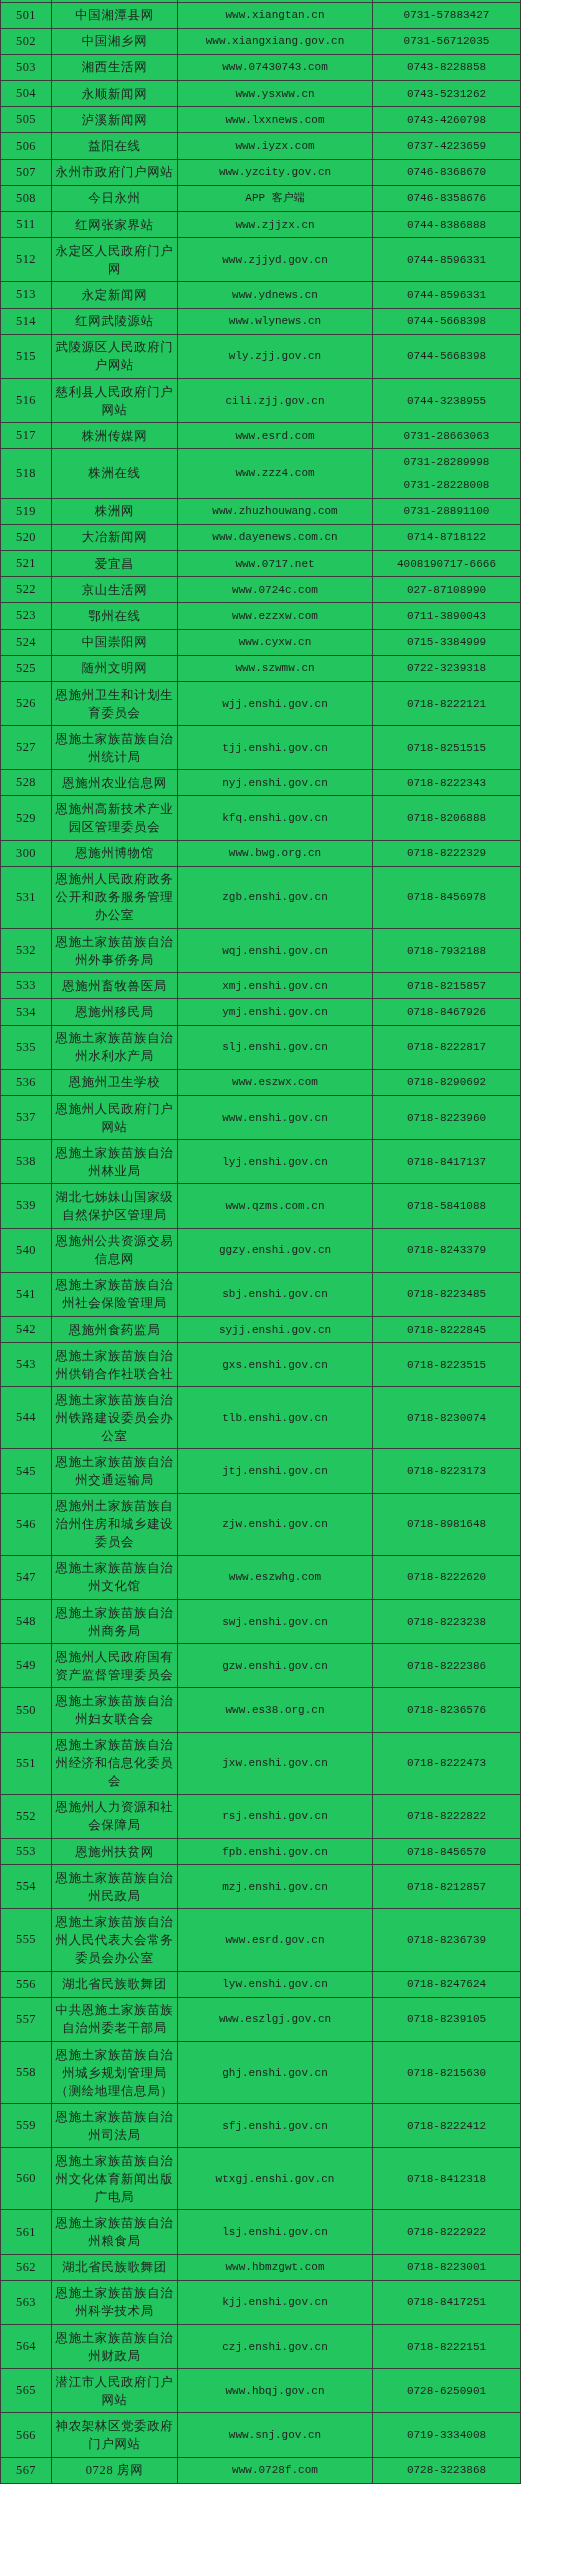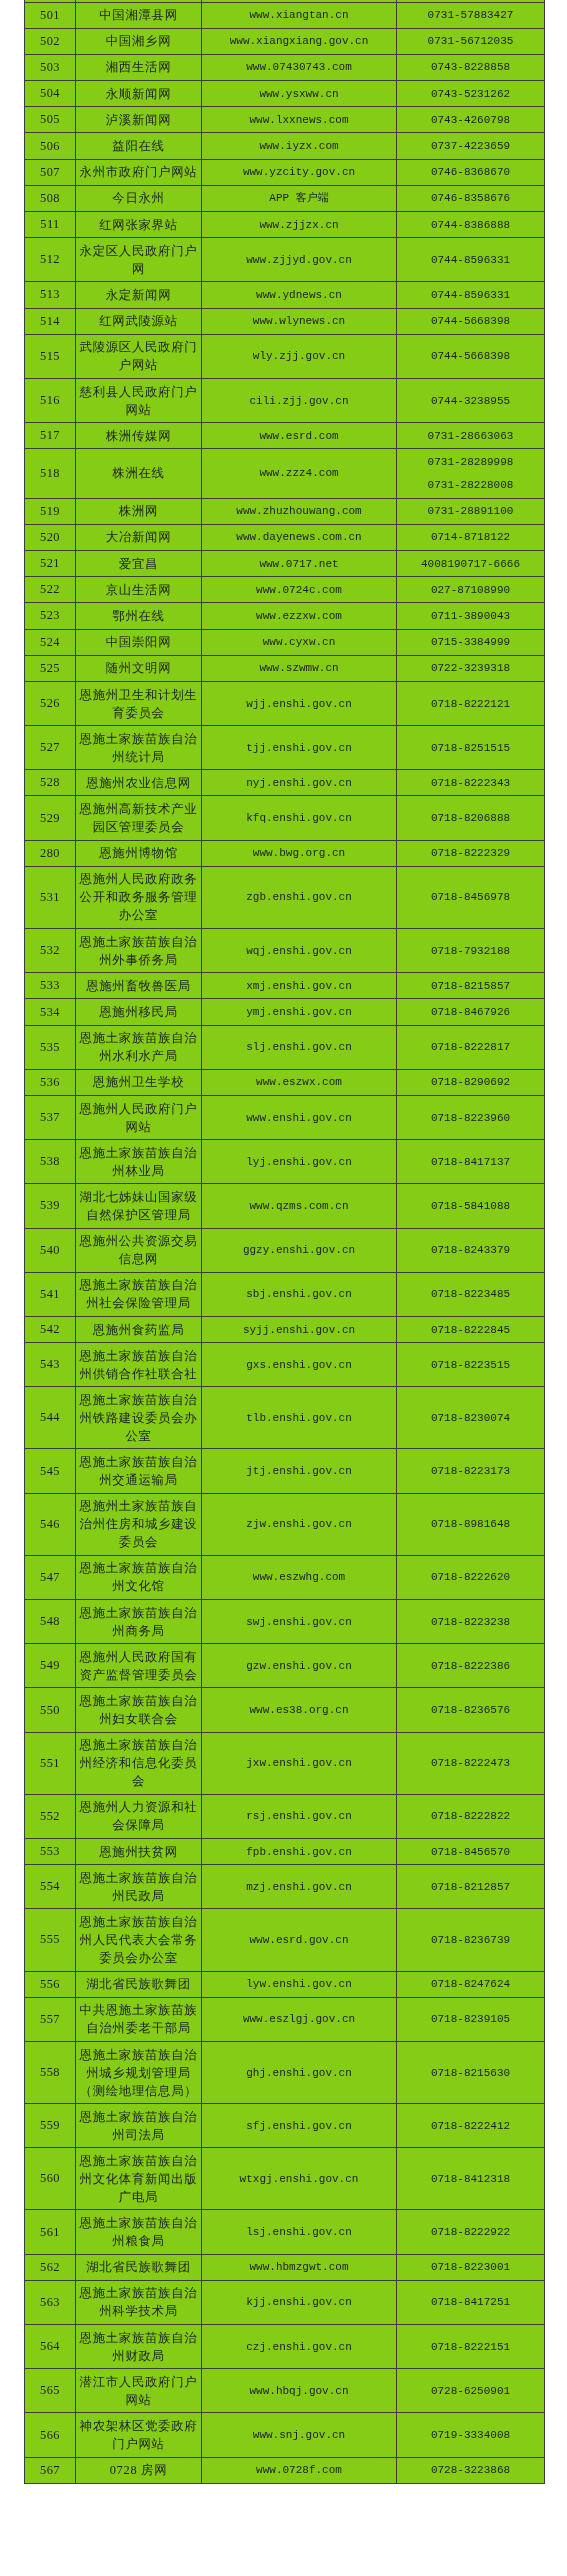--- a/index.html
+++ b/index.html
@@ -1,24 +1,23 @@
 <!DOCTYPE html>
 <html style="font-size:11.7px"><head>
 <meta charset="utf-8">
 <style>
   html,body{margin:0;padding:0;background:#ffffff;}
   body{width:568px;min-height:2576px;font-family:"Liberation Serif","DejaVu Serif",serif;color:#1f1f1f;}
   .doc{padding:0 0 7.3px 0;}
   table.dir{
     border-collapse:collapse;
     table-layout:fixed;
-    margin-left:24px;
     margin-top:0px;
     width:520px;
-    background:#84cc16;
+    background:#22c55e;
   }
   table.dir td{
     border:0.7px solid #3c3c3c;
     vertical-align:middle;
     text-align:center;
     padding:3.6px 2.9px;
   }
   
   tr.cut td{border-top:none;height:1.5px;padding:0;}
   col.c-no{width:51px;}
@@ -271,21 +270,21 @@
   </tr>
         <tr>
     <td class="no">529</td>
     <td class="name">恩施州高新技术产业园区管理委员会</td>
     <td class="url">kfq.enshi.gov.cn</td>
     <td class="phone">
             <div>0718-8206888</div>
           </td>
   </tr>
         <tr>
-    <td class="no">280</td>
+    <td class="no">300</td>
     <td class="name">恩施州博物馆</td>
     <td class="url">www.bwg.org.cn</td>
     <td class="phone">
             <div>0718-8222329</div>
           </td>
   </tr>
         <tr>
     <td class="no">531</td>
     <td class="name">恩施州人民政府政务公开和政务服务管理办公室</td>
     <td class="url">zgb.enshi.gov.cn</td>

